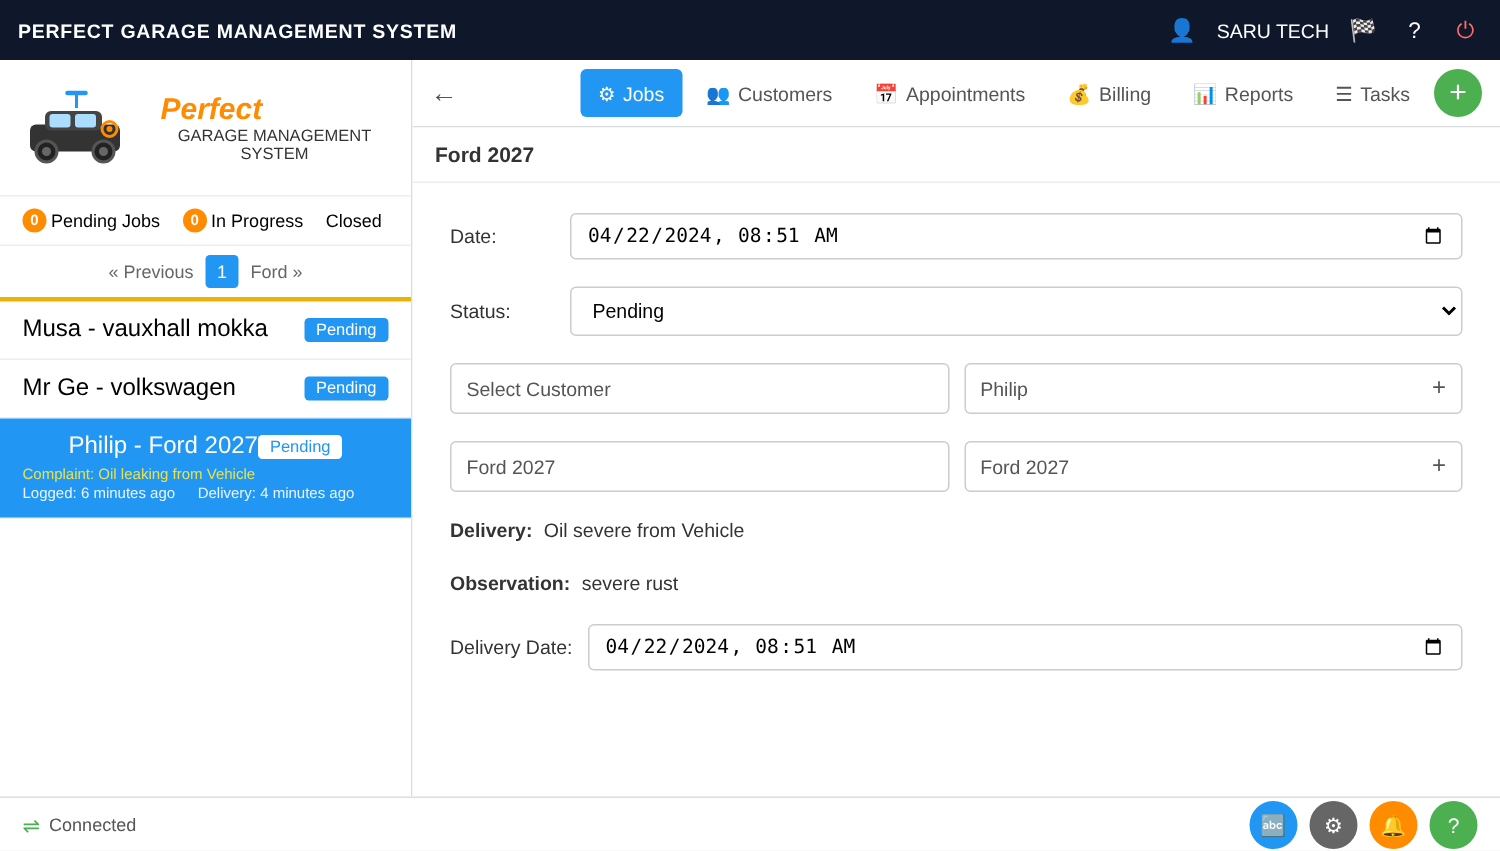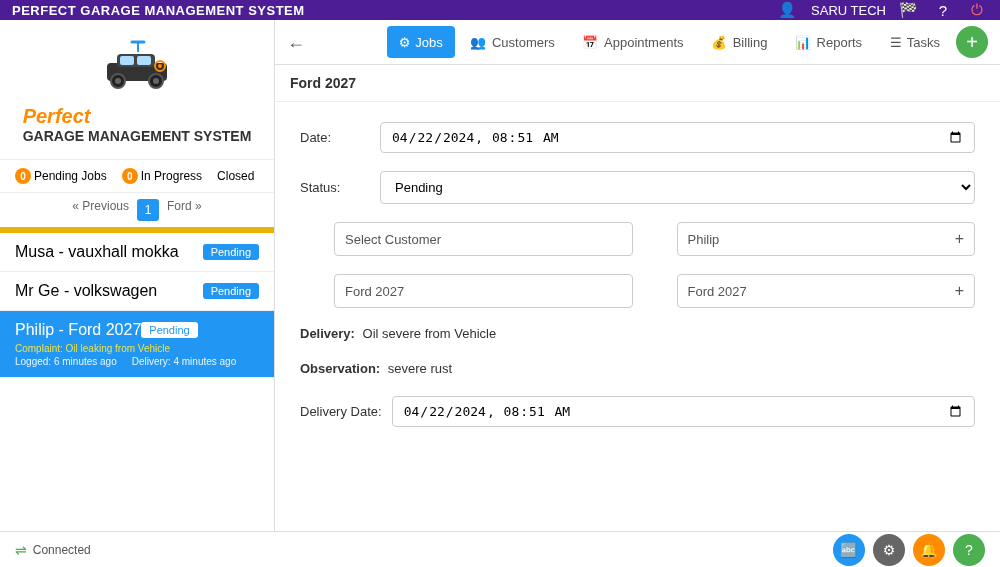--- a/index.html
+++ b/index.html
@@ -1,22 +1,22 @@
 <!DOCTYPE html>
 <html><head>
   <meta charset="utf-8">
   <style>
     * { box-sizing: border-box; margin: 0; padding: 0; }
     body { font-family: Arial, sans-serif; font-size: 13px; background: #f0f0f0; width: 1000px; height: 567px; overflow: hidden; display: flex; flex-direction: column; }
 
     
     .topbar {
-      background: #4c1d95;
-      color: white;
-      height: 20px;
+      background: #0f172a;
+      color: white;
+      height: 40px;
       display: flex;
       align-items: center;
       justify-content: space-between;
       padding: 0 12px;
       flex-shrink: 0;
     }
     .topbar-title { font-size: 13px; font-weight: bold; letter-spacing: 0.5px; }
     .topbar-right { display: flex; align-items: center; gap: 12px; }
     .topbar-icon { width: 22px; height: 22px; display: flex; align-items: center; justify-content: center; cursor: pointer; color: white; font-size: 15px; }
     .power-icon { color: #ff6b6b; }
@@ -34,35 +34,34 @@
       background: white;
       border-right: 1px solid #ddd;
       display: flex;
       flex-direction: column;
       flex-shrink: 0;
     }
     .sidebar-logo {
       padding: 15px;
       display: flex;
       align-items: center;
-      gap: 10px;
+      gap: 22px;
       border-bottom: 1px solid #eee;
-      flex-direction: column;
     }
     .logo-img {
       width: 70px;
       height: 60px;
       display: flex;
       flex-direction: column;
       align-items: center;
       justify-content: center;
     }
     .logo-text { flex: 1; }
     .logo-perfect { color: #ff8c00; font-style: italic; font-size: 20px; font-weight: bold; }
-    .logo-garage { font-size: 14px; font-weight: bold; color: #333; text-align: right; }
+    .logo-garage { font-size: 11px; font-weight: normal; color: #333; text-align: center; }
 
     .status-bar {
       display: flex;
       gap: 15px;
       padding: 8px 15px;
       border-bottom: 1px solid #eee;
       font-size: 12px;
     }
     .status-item { display: flex; align-items: center; gap: 3px; cursor: pointer; }
     .badge {
@@ -73,26 +72,26 @@
       height: 16px;
       font-size: 10px;
       display: flex;
       align-items: center;
       justify-content: center;
       font-weight: bold;
     }
 
     .pagination {
       display: flex;
-      align-items: flex-start;
+      align-items: center;
       justify-content: center;
       gap: 8px;
       padding: 6px;
       font-size: 12px;
-      border-bottom: 6px solid #eab308;
+      border-bottom: 3px solid #eab308;
     }
     .page-btn { cursor: pointer; color: #666; font-size: 12px; }
     .page-num {
       background: #2196F3;
       color: white;
       border-radius: 3px;
       width: 22px;
       height: 22px;
       display: flex;
       align-items: center;
@@ -227,21 +226,20 @@
       margin-bottom: 18px;
     }
     .col-field {
       display: flex;
       align-items: center;
       border: 1px solid #ccc;
       border-radius: 4px;
       padding: 7px 10px;
       background: white;
       justify-content: space-between;
-      margin-left: 34px;
     }
     .col-field-text { font-size: 13px; color: #555; }
     .col-plus { color: #555; font-size: 16px; cursor: pointer; }
 
     .text-section { margin-bottom: 20px; }
     .text-label { font-size: 13px; color: #333; margin-bottom: 6px; }
 
     
     .status-footer {
       background: white;
@@ -345,21 +343,21 @@
       <div class="job-item">
         <span class="job-name">Musa - vauxhall mokka</span>
         <span class="job-badge-pending">Pending</span>
       </div>
       <div class="job-item">
         <span class="job-name">Mr Ge - volkswagen</span>
         <span class="job-badge-pending">Pending</span>
       </div>
       <div class="job-item active">
         <div style="flex:1;">
-          <div style="display:flex; justify-content:flex-start; align-items:center;">
+          <div style="display:flex; justify-content:center; align-items:center;">
             <span class="job-name">Philip - Ford 2027</span>
             <span class="job-badge-pending">Pending</span>
           </div>
           <div class="active-job-details">
             <div class="complaint-line">Complaint: Oil leaking from Vehicle</div>
             <div class="meta-line">
               <span>Logged: 6 minutes ago</span>
               <span>Delivery: 4 minutes ago</span>
             </div>
           </div>

